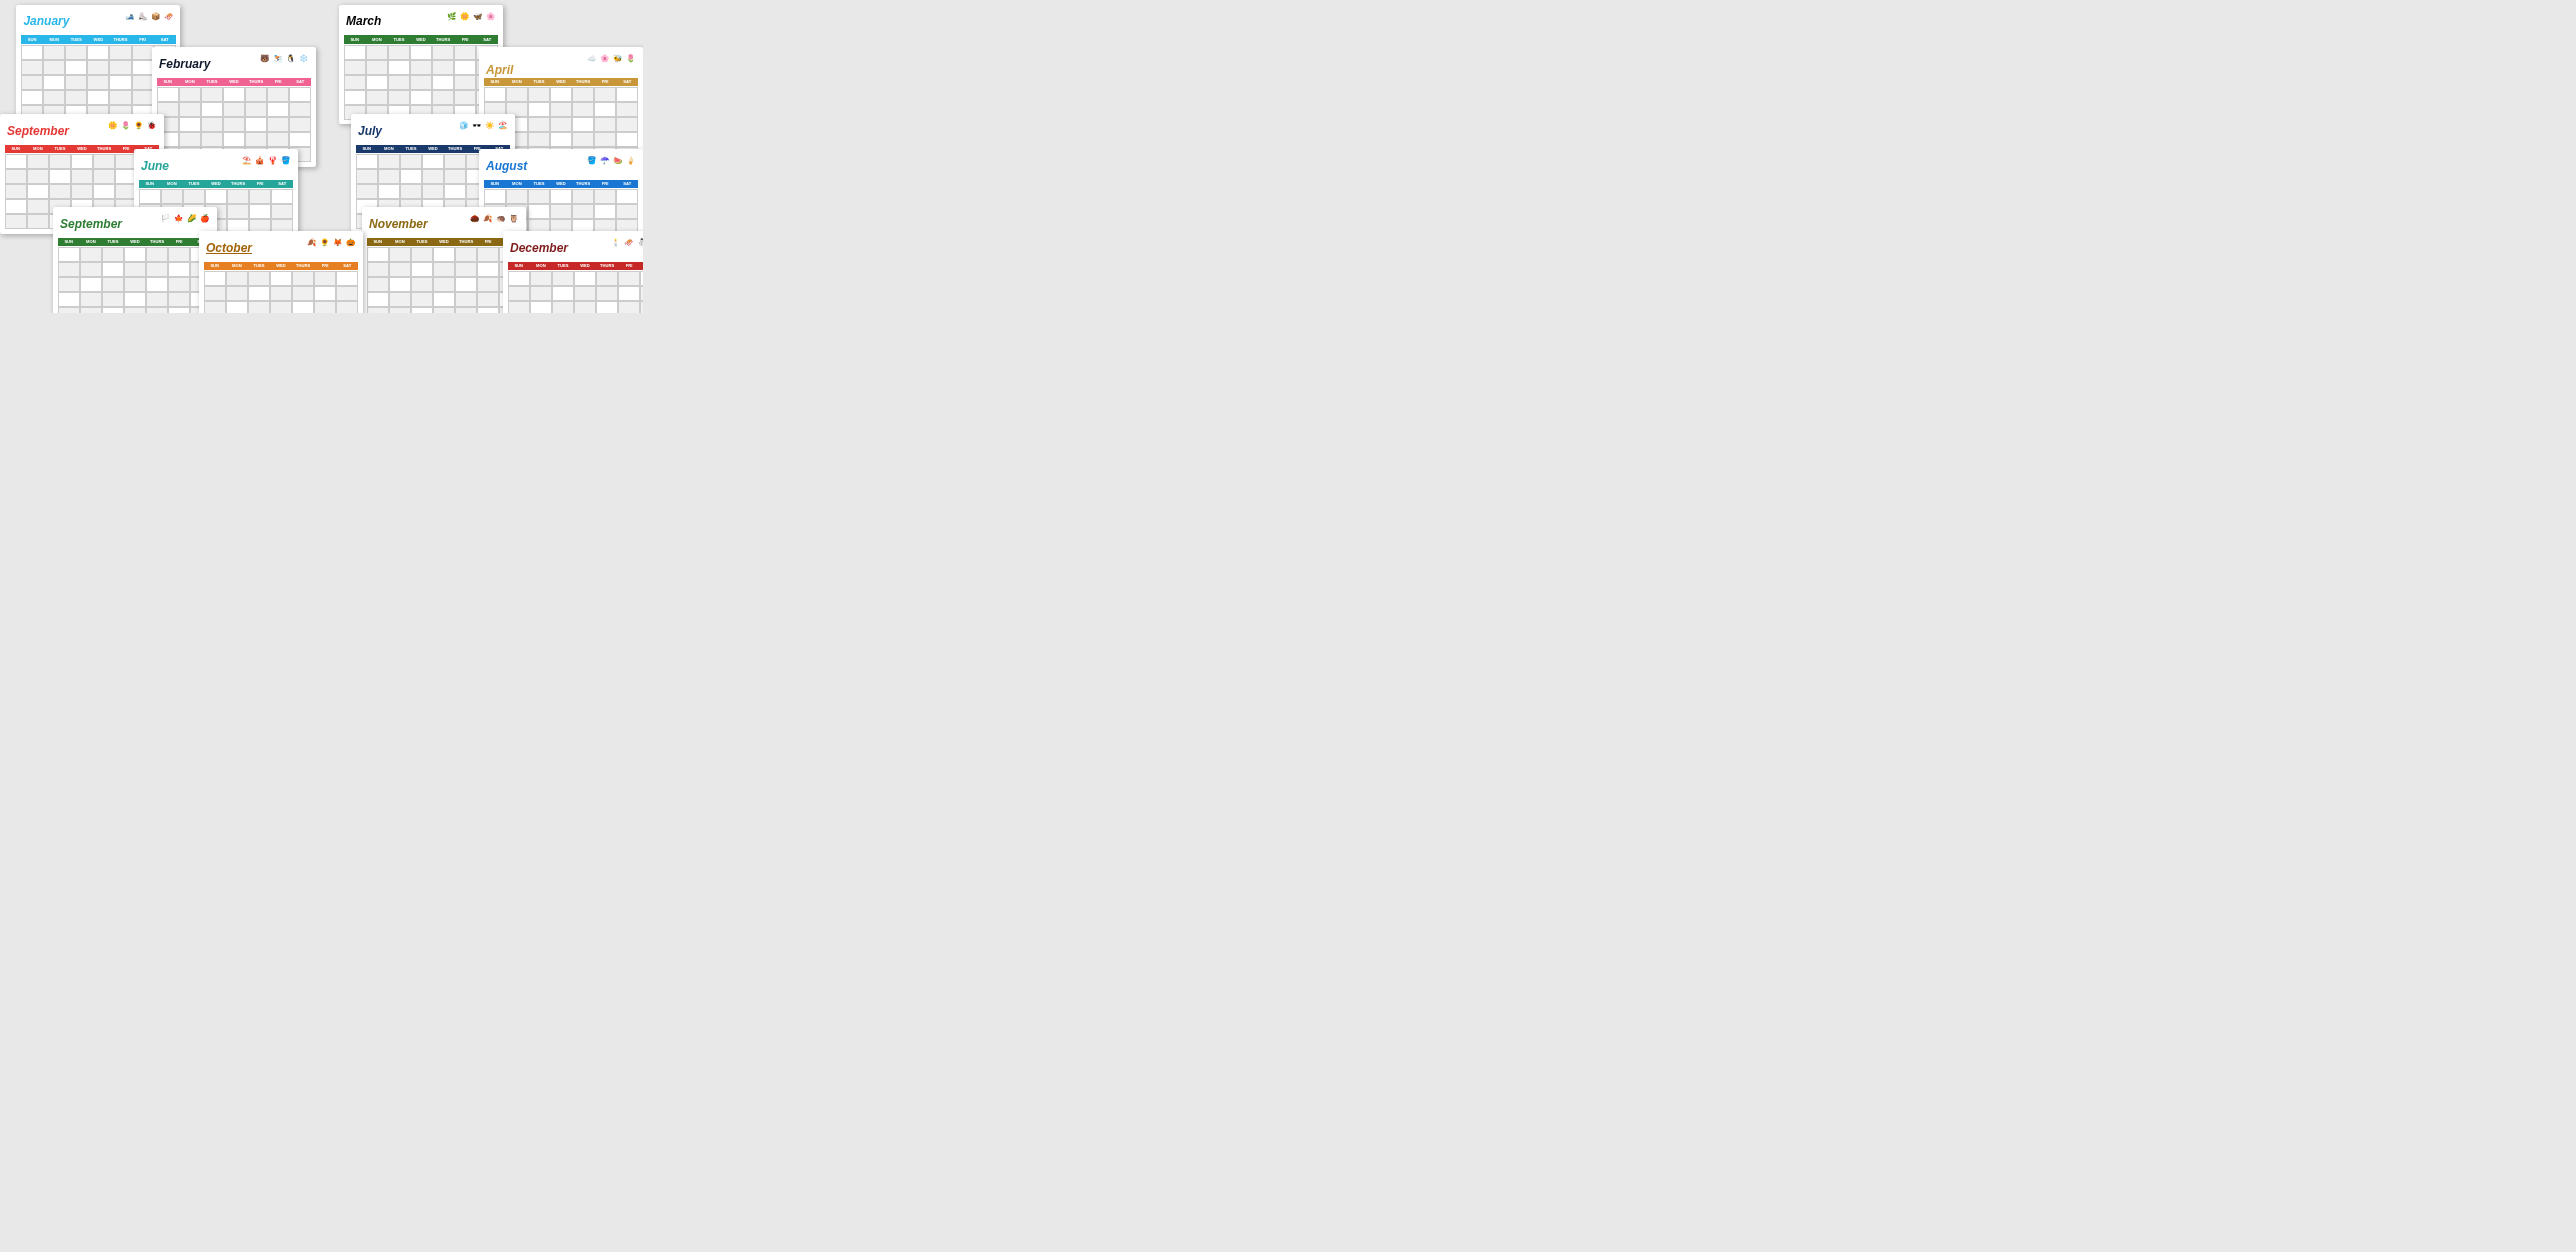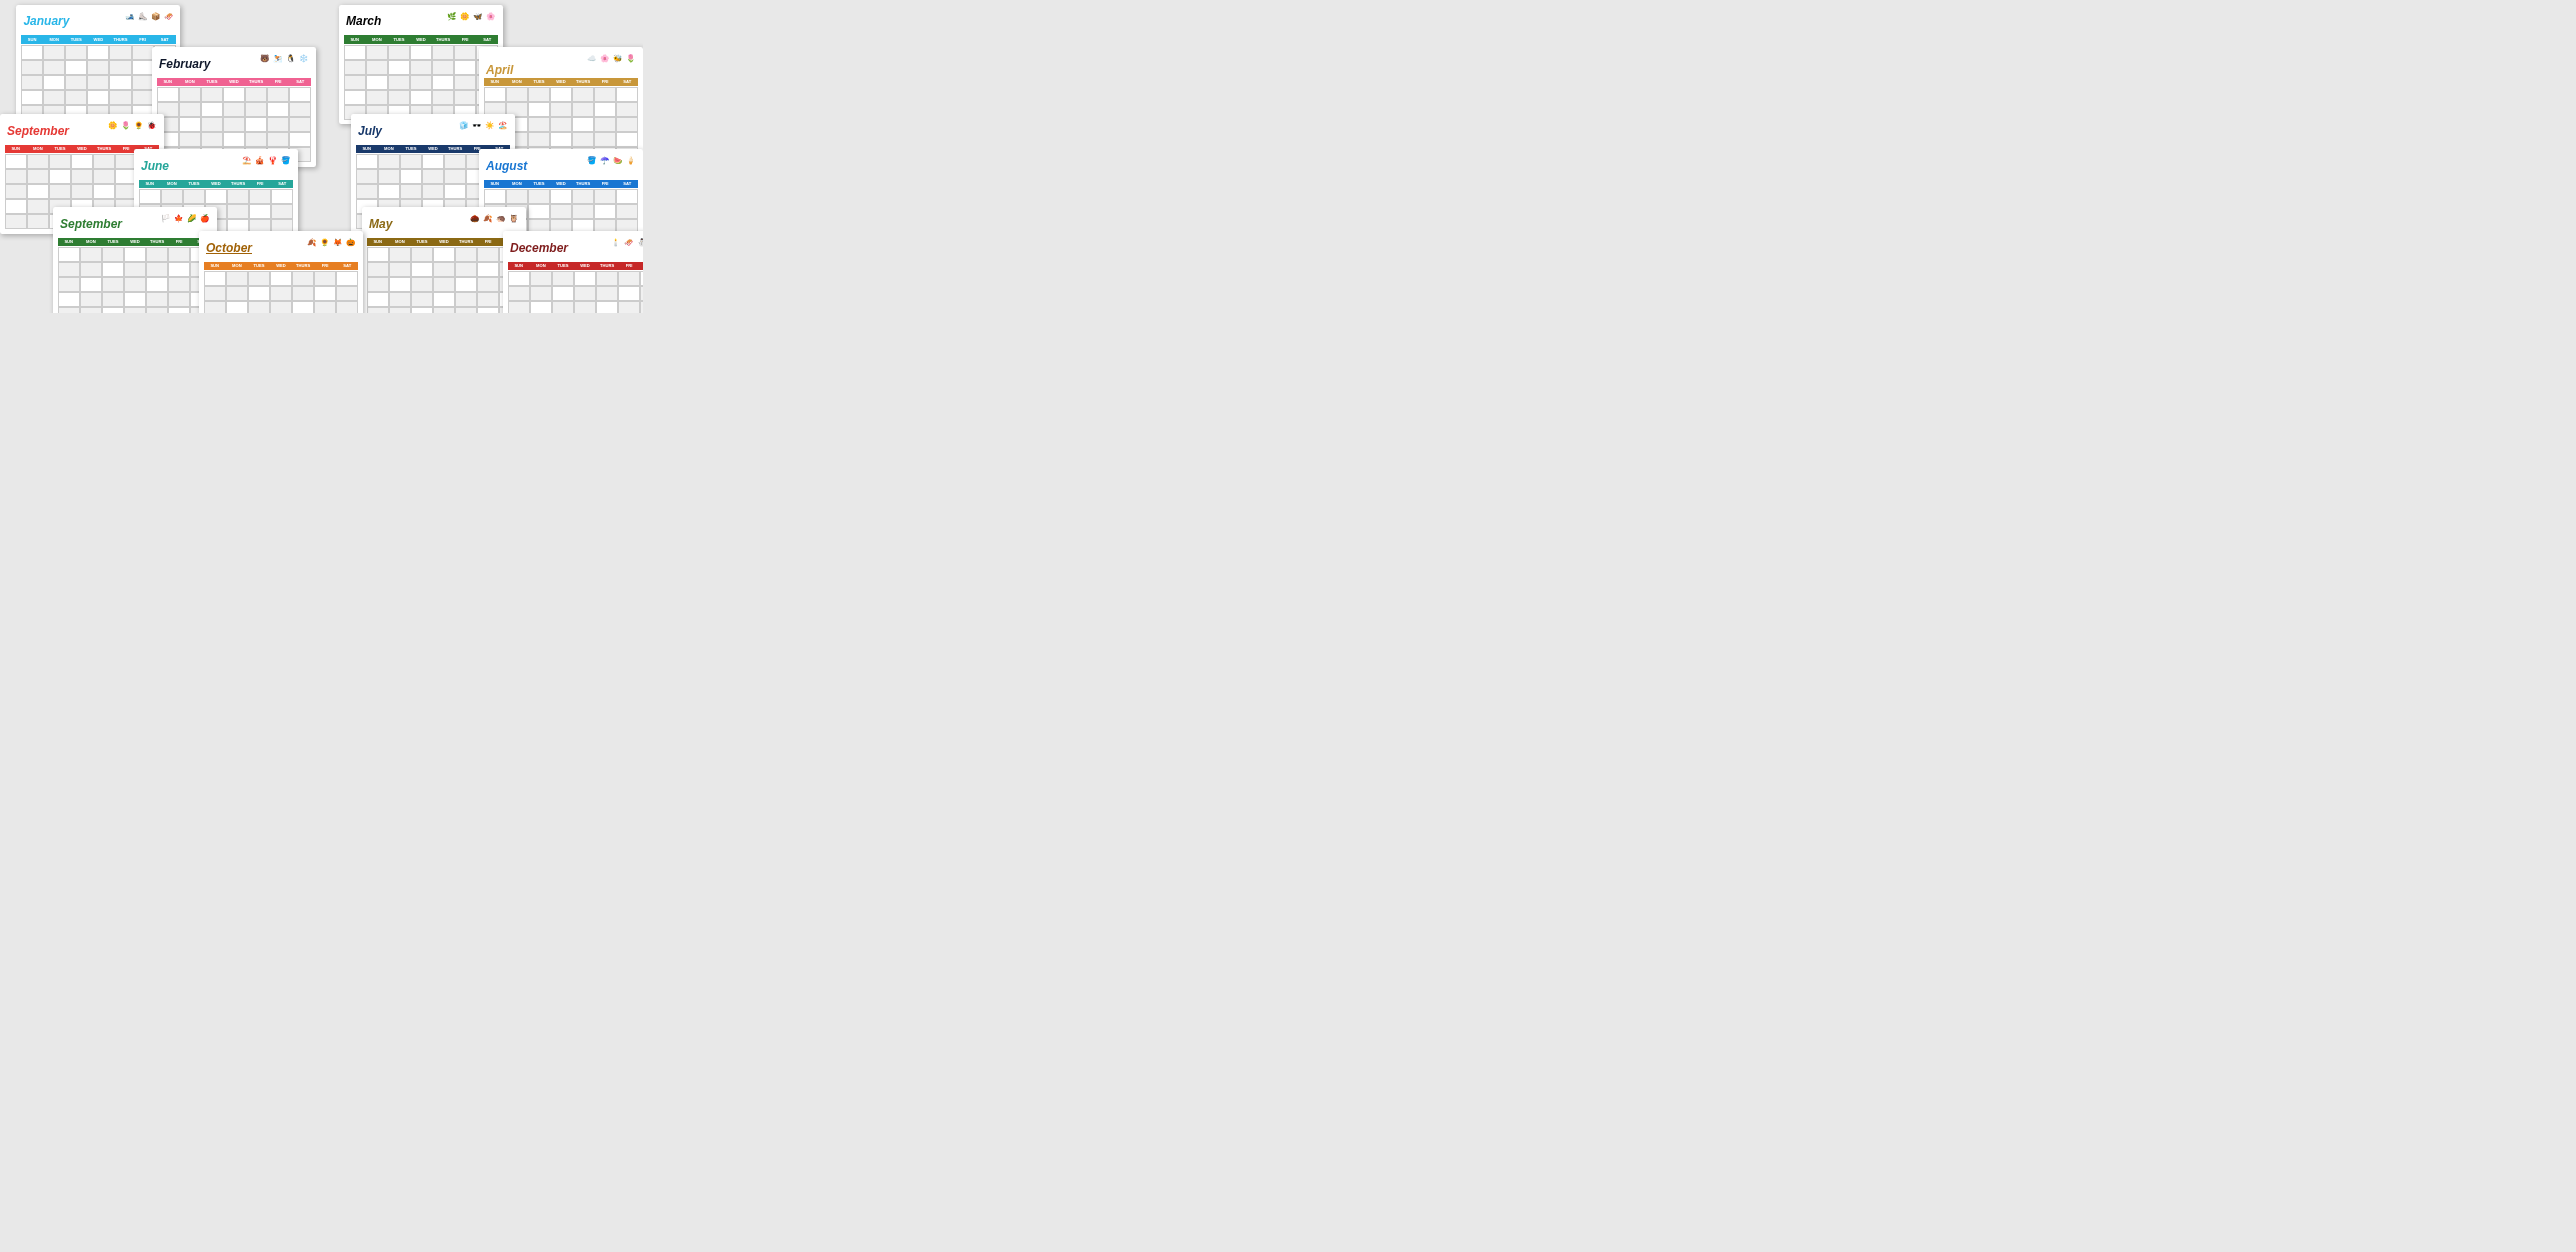--- a/index.html
+++ b/index.html
@@ -630,21 +630,21 @@
         <div class="cal-cell"></div>
         <div class="cal-cell white"></div>
         <div class="cal-cell"></div>
         <div class="cal-cell"></div>
         <div class="cal-cell white"></div>
         <div class="cal-cell"></div>
       </div>
     </div>
     <div class="calendar-page" style="left: 362px; top: 207px; z-index: 6;">
       <div class="title-area">
-        <span class="month-title" style="color: rgb(139, 105, 20);">May</span>
+        <span class="month-title" style="color: rgb(139, 105, 20);">November</span>
         <span class="deco" style="right: 2.3px; top: 2.3px; font-size: 7.6px;">🦉</span>
         <span class="deco" style="right: 15px; top: 2.3px; font-size: 7.6px;">🦔</span>
         <span class="deco" style="right: 28px; top: 2.3px; font-size: 7.6px;">🍂</span>
         <span class="deco" style="right: 41px; top: 2.3px; font-size: 7.6px;">🌰</span>
       </div>
       <div class="cal-header-row header-bg-brown">
         <div class="cal-header-cell">SUN</div>
         <div class="cal-header-cell">MON</div>
         <div class="cal-header-cell">TUES</div>
         <div class="cal-header-cell">WED</div>

